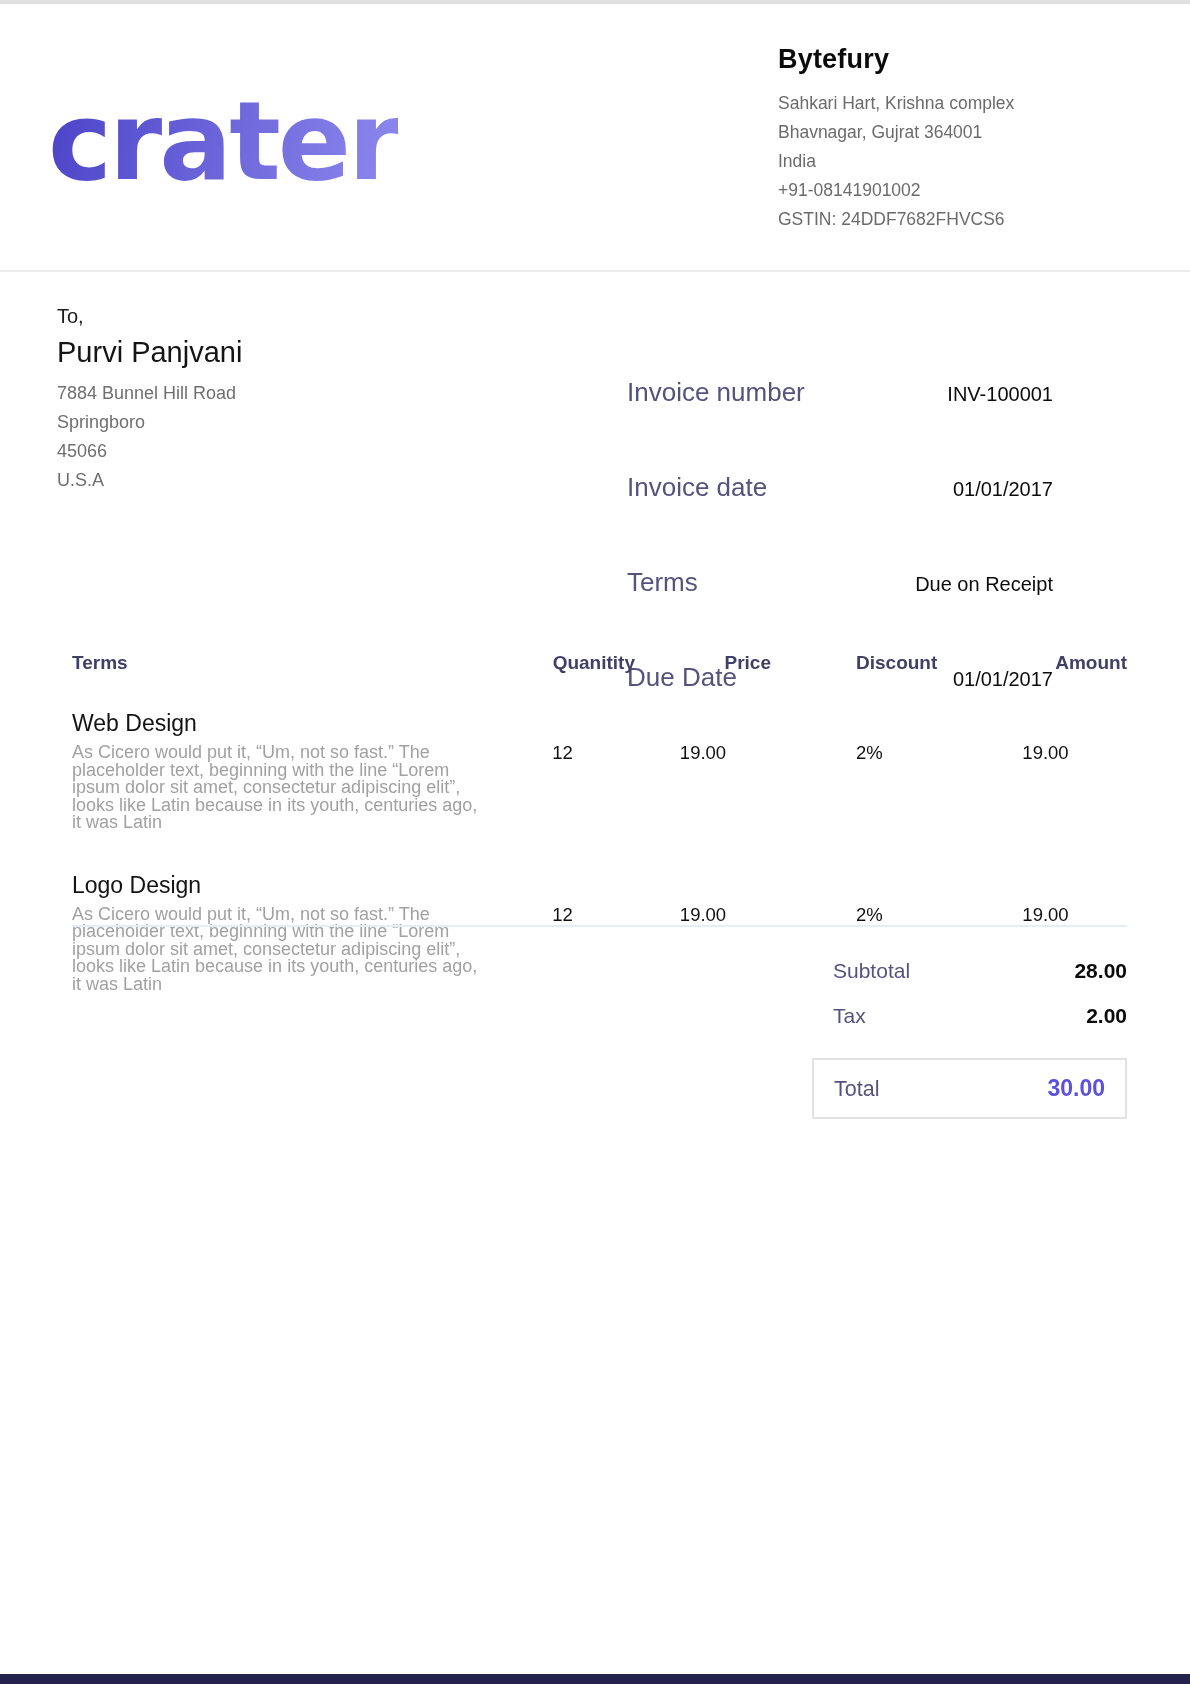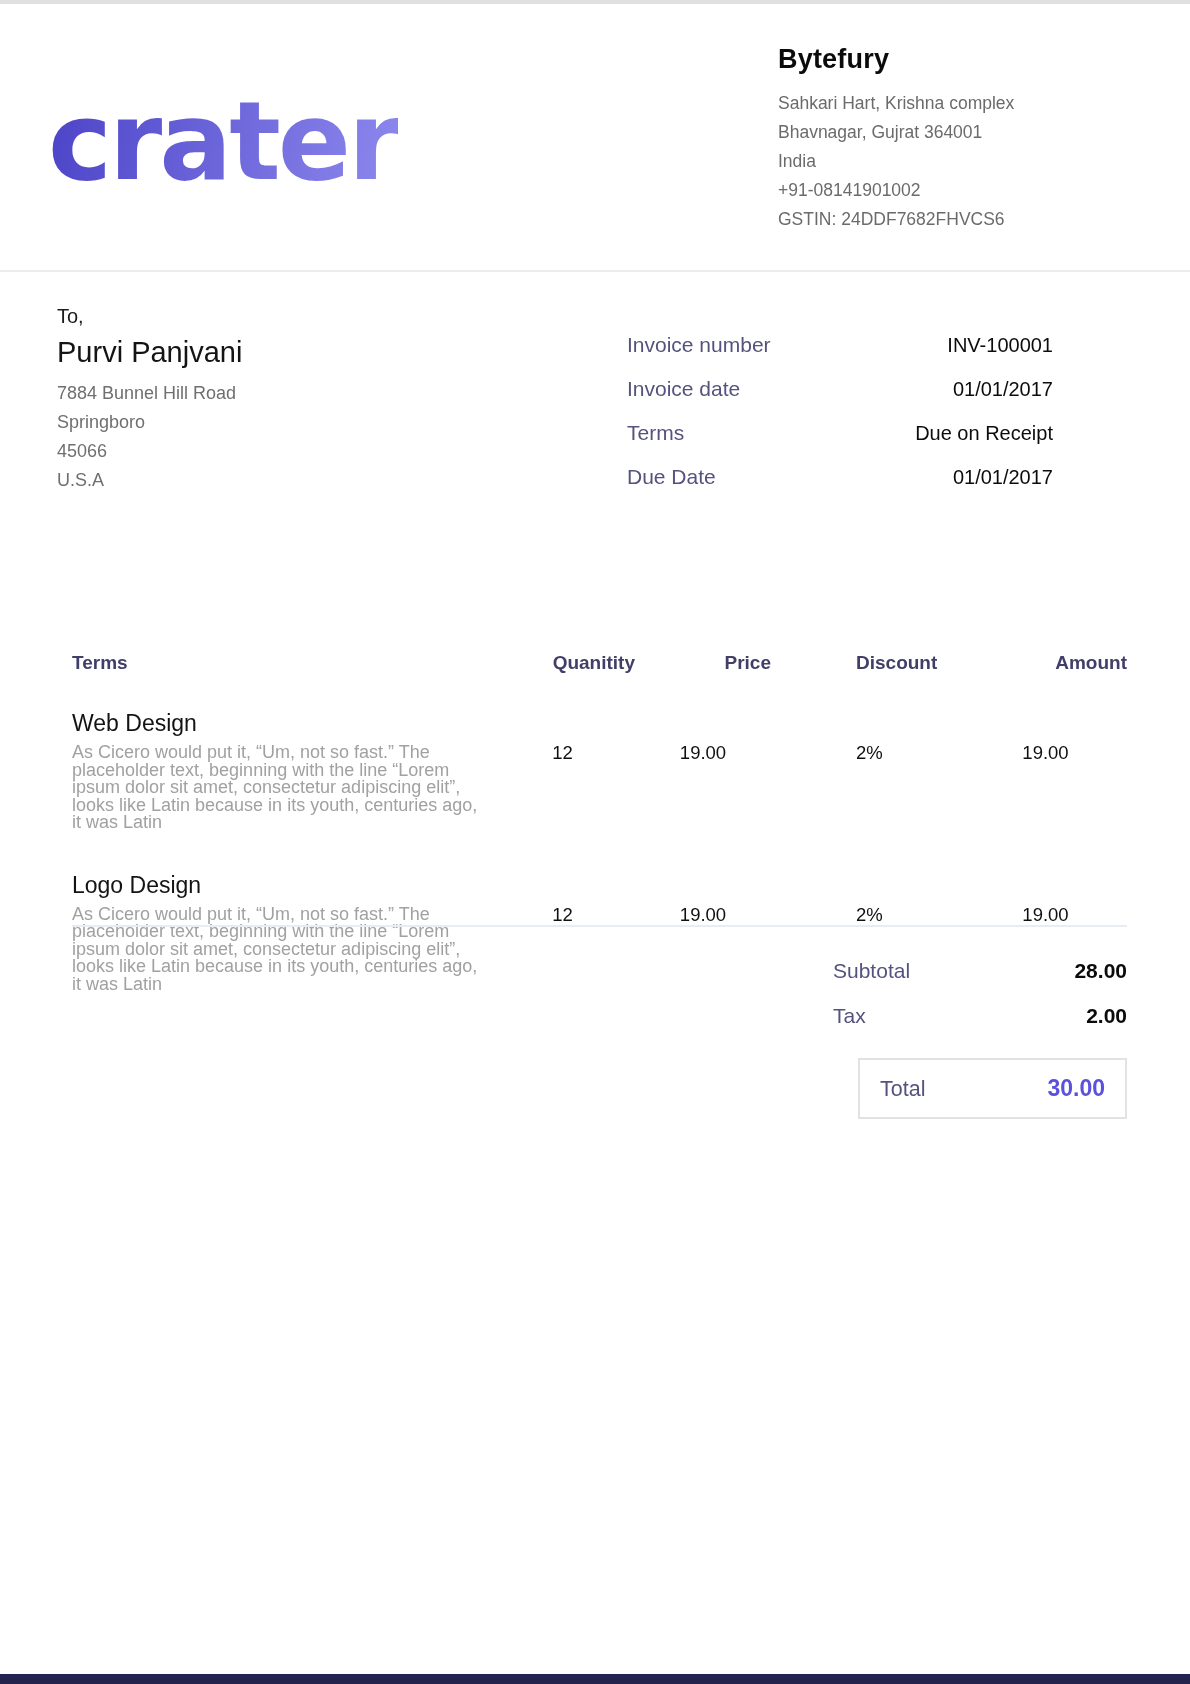--- a/index.html
+++ b/index.html
@@ -60,21 +60,21 @@
   .bill-to-name  { font-size:29px; color:#141414; font-weight:500; margin:8px 0 10px; }
   .bill-to-line  { font-size:18px; color:#6f6f6f; line-height:29px; }
 
   .meta {
     position:absolute; left:627px; top:333px; width:426px;
   }
   .meta-row {
     display:flex; justify-content:space-between; align-items:baseline;
     margin-bottom:20px;
   }
-  .meta-label { font-size:21px; color:#55537e; }
+  .meta-label { font-size:26px; color:#55537e;margin-top:44px; }
   .meta-value { font-size:20px; color:#0c0c0c; font-weight:500; }
 
   
   .items { position:absolute; left:72px; top:652px; width:1055px; }
   .tgrid {
     display:grid;
     grid-template-columns:418px 145px 136px 193px 163px;
   }
   .th {
     font-size:19px; font-weight:bold; color:#413e68;
@@ -97,21 +97,21 @@
   .totals-divider { height:2px; background:#e8edf5; margin-bottom:32px; }
   .totals-row {
     width:294px; margin-left:auto;
     display:flex; justify-content:space-between; align-items:baseline;
     margin-bottom:21px;
   }
   .totals-label { font-size:21px; color:#55537e; }
   .totals-value { font-size:21px; color:#0b0b0b; font-weight:600; }
   .total-box {
     margin-left:auto; margin-top:30px;
-    width:269px;
+    width:315px;
     border:2px solid #e2e2e2;
     padding:15px 20px;
     display:flex; justify-content:space-between; align-items:baseline;
     background:#fff;
   }
   .total-box .totals-label { font-size:21.5px; }
   .grand-total {
     font-size:23px; font-weight:bold; color:var(--accent,#5a51dc);
   }
 

